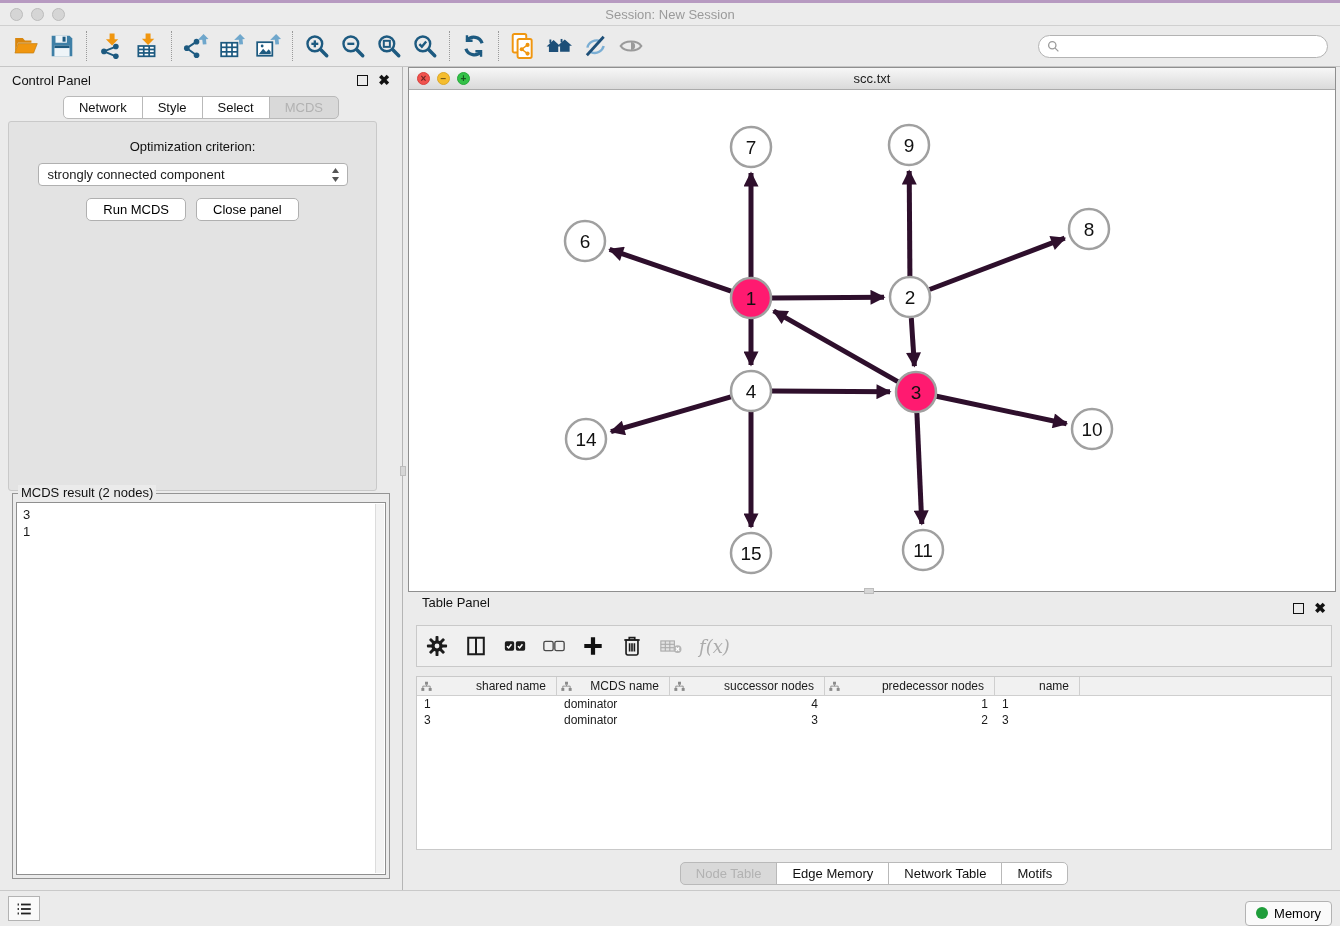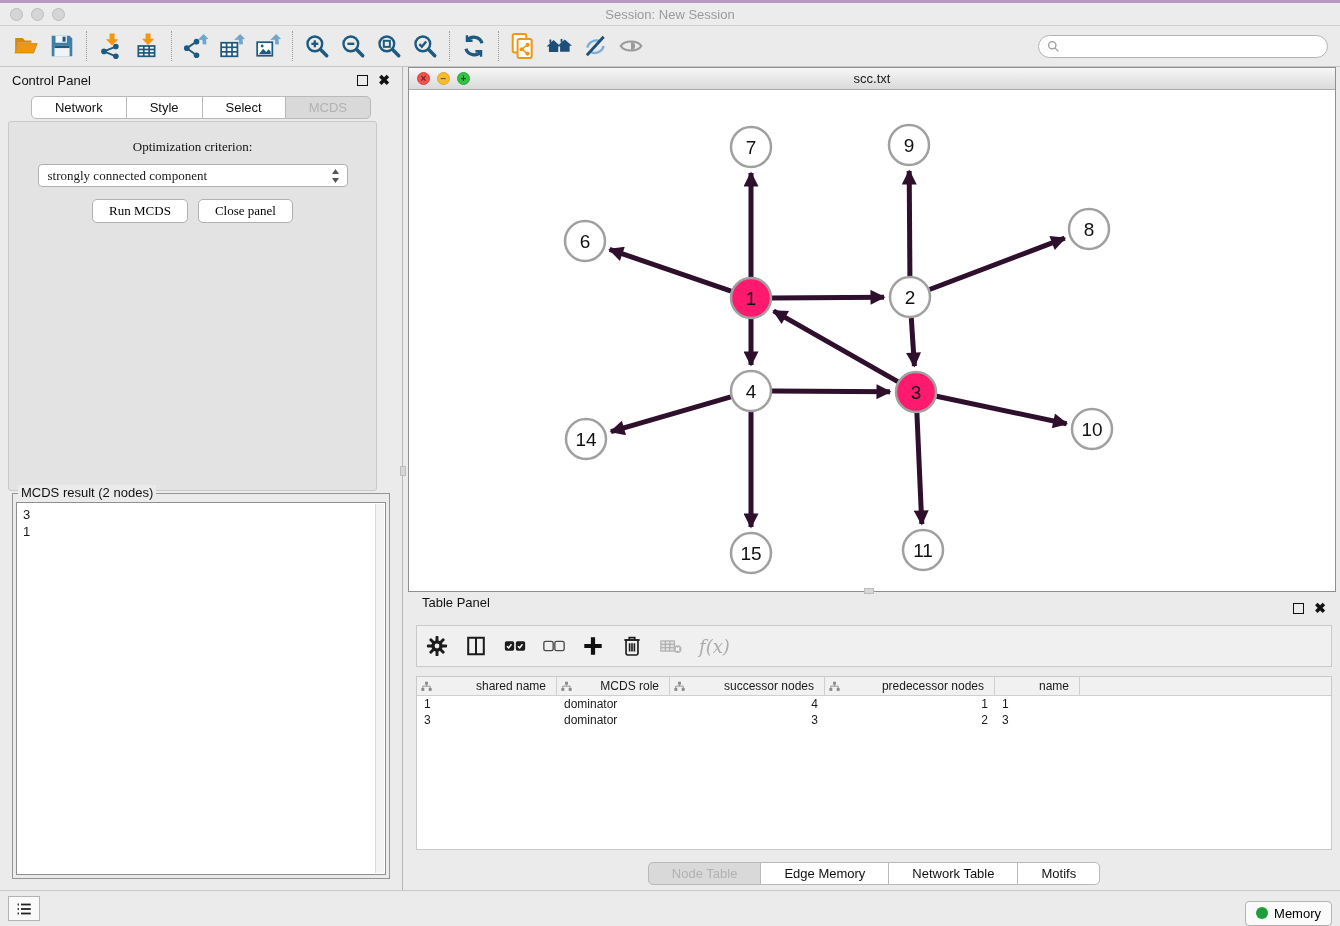--- a/index.html
+++ b/index.html
@@ -29,27 +29,27 @@
   
   .control-panel { position:absolute; left:0; top:67px; width:403px; height:823px;
     background:#ebebeb; border-right:1px solid #b5b5b5; }
   .cp-header { height:26px; display:flex; align-items:center; padding:0 12px; }
   .panel-title { font-size:13px; color:#111; }
   .panel-winbtns { margin-left:auto; display:flex; gap:10px; align-items:center; }
   .panel-winbtns .float-btn { width:11px; height:11px; border:1.5px solid #111; background:transparent; }
   .panel-winbtns .close-btn { font-size:14px; font-weight:bold; color:#111; line-height:11px; }
 
   .seg-tabs { display:flex; justify-content:center; margin-top:3px; }
-  .seg-tab { font-size:13px; padding:3px 23px; background:#fff; border:1px solid #b9b9b9; margin-left:-1px; color:#111; }
+  .seg-tab { font-size:13px; padding:3px 15px; background:#fff; border:1px solid #b9b9b9; margin-left:-1px; color:#111; }
   .seg-tab:first-child { border-radius:5px 0 0 5px; margin-left:0; }
   .seg-tab:last-child { border-radius:0 5px 5px 0; }
   .seg-tab.active { background:#d9d9d9; color:#b2b2b2; }
 
   .cp-box { position:absolute; left:8px; right:25px; top:54px; height:370px;
-    background:#e3e3e3; border:1px solid #c9c9c9; border-radius:3px;font-family:Liberation Serif, serif; }
+    background:#e3e3e3; border:1px solid #c9c9c9; border-radius:3px; }
   .opt-label { text-align:center; margin-top:17px; font-size:13px; color:#111; }
   .dropdown { width:310px; height:23px; margin:9px auto 0; background:#fff; border:1px solid #b0b0b0;
     border-radius:4px; display:flex; align-items:center; padding:0 6px 0 9px; }
   .dropdown .dd-value { font-size:13px; flex:1; }
   .cp-buttons { display:flex; justify-content:center; gap:10px; margin-top:12px; }
   .cp-btn { font-size:13px; padding:3px 16px; background:#fff; border:1px solid #b0b0b0; border-radius:5px; font-family:inherit; }
 
   .result-fieldset { position:absolute; left:12px; right:12px; top:426px; height:386px; border:1px solid #949494; }
   .result-legend { position:absolute; top:-9px; left:5px; background:#ebebeb; padding:0 3px; font-size:13px; color:#111; }
   .result-area { position:absolute; left:3px; right:3px; top:8px; bottom:3px; background:#fff;
@@ -484,21 +484,21 @@
             <span style="display: flex;">
               <svg viewBox="0 0 12 12">
                 <g fill="#8a8a8a">
                   <rect x="4.4" y="0.8" width="3.2" height="3.2"></rect>
                   <rect x="0.4" y="7.6" width="3.2" height="3.2"></rect>
                   <rect x="8.4" y="7.6" width="3.2" height="3.2"></rect>
                 </g>
                 <path d="M6 4v1.6M2 7.6V5.6h8v2" stroke="#8a8a8a" stroke-width="1" fill="none"></path>
               </svg>
             </span>
-            <span class="th-label">MCDS role</span>
+            <span class="th-label">MCDS name</span>
           </div>
           <div class="th-cell" style="width: 155px;">
             <span style="display: flex;">
               <svg viewBox="0 0 12 12">
                 <g fill="#8a8a8a">
                   <rect x="4.4" y="0.8" width="3.2" height="3.2"></rect>
                   <rect x="0.4" y="7.6" width="3.2" height="3.2"></rect>
                   <rect x="8.4" y="7.6" width="3.2" height="3.2"></rect>
                 </g>
                 <path d="M6 4v1.6M2 7.6V5.6h8v2" stroke="#8a8a8a" stroke-width="1" fill="none"></path>

